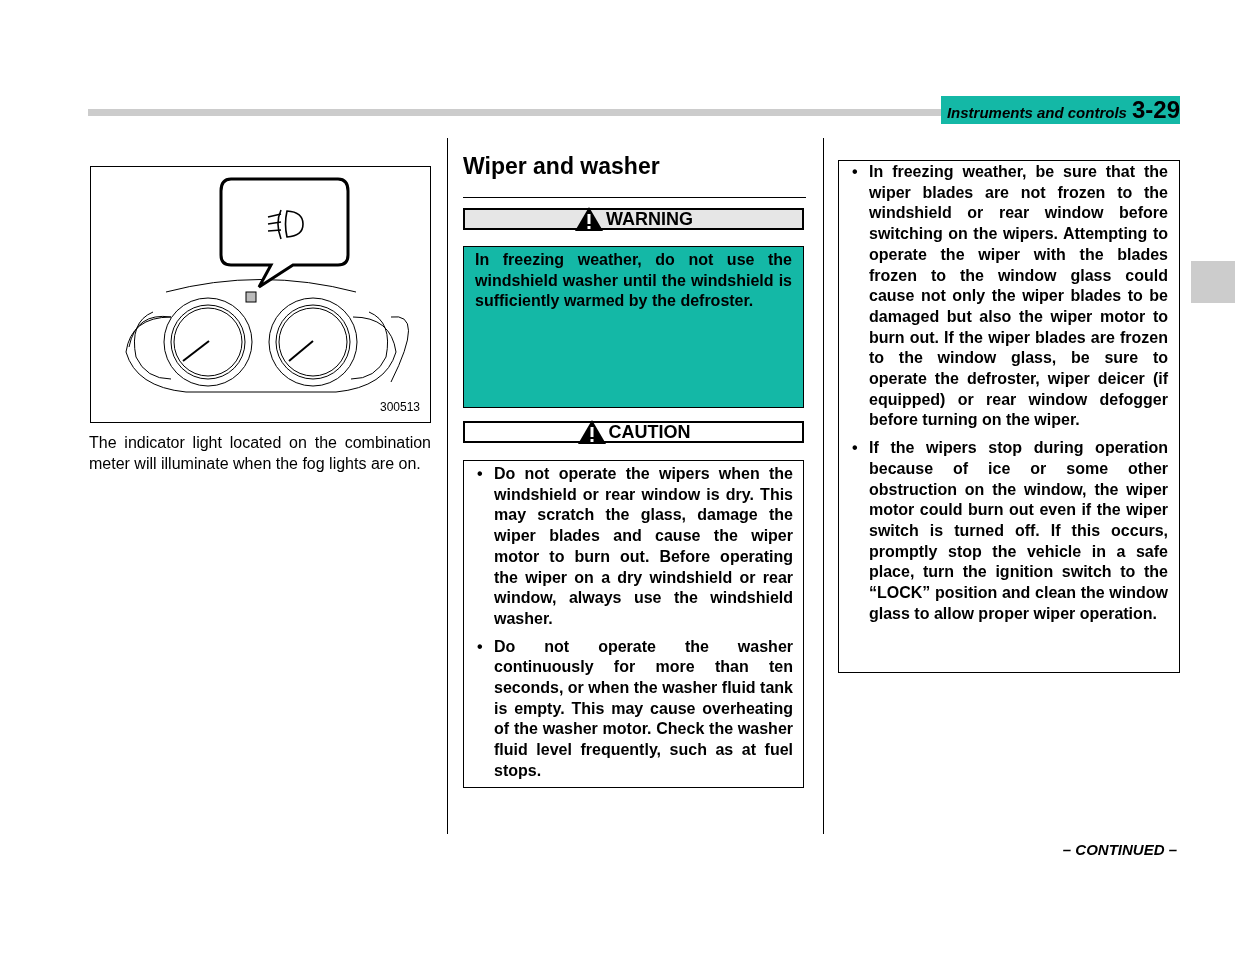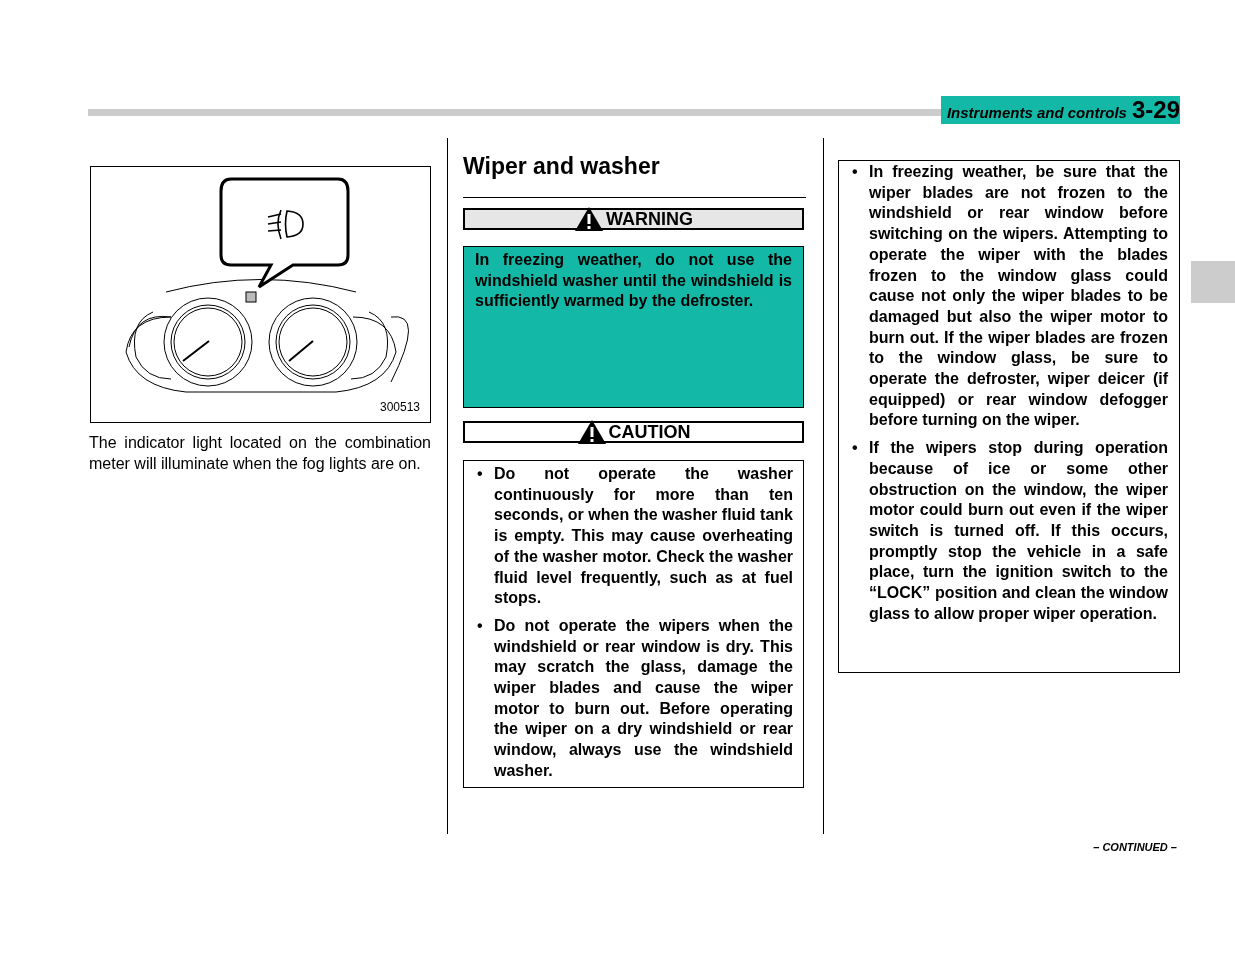--- a/index.html
+++ b/index.html
@@ -22,21 +22,21 @@
   .warning-label { top: 208px; background: #e6e6e6; }
   .caution-label { top: 421px; background: #fff; }
   .notice-box { position: absolute; border: 1px solid #000; box-sizing: border-box; font-weight: bold; font-size: 16px; line-height: 20.7px; }
   .warning-body { left: 463px; top: 246px; width: 341px; height: 162px; background: #14b8a6; padding: 3px 11px 0 11px; }
   .warning-body p { margin: 0 0 7px 0; text-align: justify; }
   .caution-body { left: 463px; top: 460px; width: 341px; height: 328px; padding: 3px 10px 0 10px; }
   .right-body { left: 838px; top: 160px; width: 342px; height: 513px; padding: 1px 11px 0 10px; }
   ul.bullets { margin: 0; padding: 0; list-style: none; }
   ul.bullets li { position: relative; padding-left: 20px; text-align: justify; margin-bottom: 7px; }
   ul.bullets li::before { content: "\2022"; position: absolute; left: 3px; top: 0; }
-  .continued { position: absolute; right: 58px; top: 841px; font-size: 11px; font-weight: bold; font-style: italic; }
+  .continued { position: absolute; right: 58px; top: 841px; font-size: 15px; font-weight: bold; font-style: italic; }
 </style>
 </head>
 <body>
 
 <div class="header-bar"></div>
 <div class="header-title">
   <span class="header-section">Instruments and controls</span>
   <span class="header-page">3-29</span>
 </div>
 <div class="thumb-tab"></div>
@@ -94,22 +94,22 @@
 <div class="label-box caution-label">
   <svg width="30" height="26" viewBox="0 0 30 26">
     <polygon points="15,1 29,25 1,25" fill="#000"></polygon>
     <rect x="13.5" y="8" width="3" height="10" fill="#fff"></rect>
     <rect x="13.5" y="20" width="3" height="3" fill="#fff"></rect>
   </svg>
   <span>CAUTION</span>
 </div>
 <div class="notice-box caution-body">
   <ul class="bullets">
+    <li>Do not operate the wipers when the windshield or rear window is dry. This may scratch the glass, damage the wiper blades and cause the wiper motor to burn out. Before operating the wiper on a dry windshield or rear window, always use the windshield washer.</li>
     <li>Do not operate the washer continuously for more than ten seconds, or when the washer fluid tank is empty. This may cause overheating of the washer motor. Check the washer fluid level frequently, such as at fuel stops.</li>
-    <li>Do not operate the wipers when the windshield or rear window is dry. This may scratch the glass, damage the wiper blades and cause the wiper motor to burn out. Before operating the wiper on a dry windshield or rear window, always use the windshield washer.</li>
   </ul>
 </div>
 
 <div class="notice-box right-body">
   <ul class="bullets">
     <li>In freezing weather, be sure that the wiper blades are not frozen to the windshield or rear window before switching on the wipers. Attempting to operate the wiper with the blades frozen to the window glass could cause not only the wiper blades to be damaged but also the wiper motor to burn out. If the wiper blades are frozen to the window glass, be sure to operate the defroster, wiper deicer (if equipped) or rear window defogger before turning on the wiper.</li>
     <li>If the wipers stop during operation because of ice or some other obstruction on the window, the wiper motor could burn out even if the wiper switch is turned off. If this occurs, promptly stop the vehicle in a safe place, turn the ignition switch to the “LOCK” position and clean the window glass to allow proper wiper operation.</li>
   </ul>
 </div>
 

